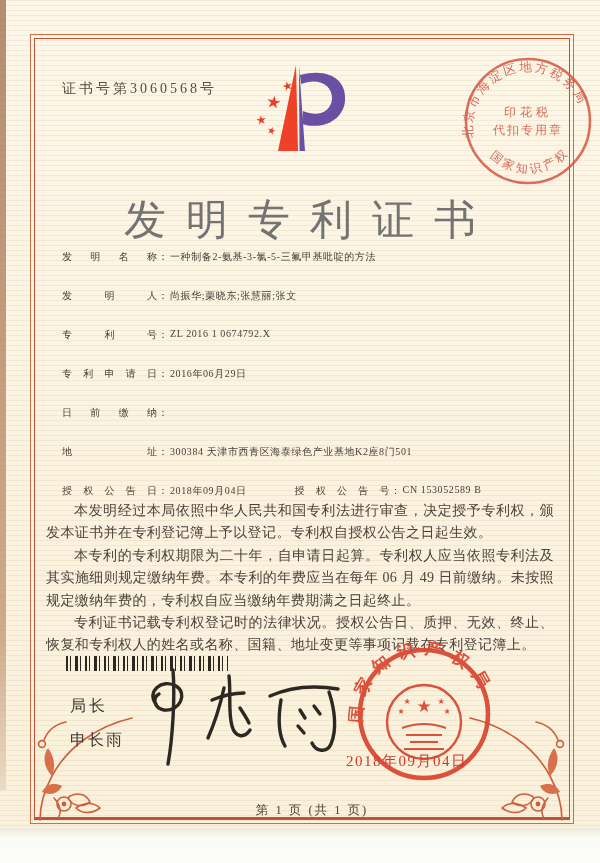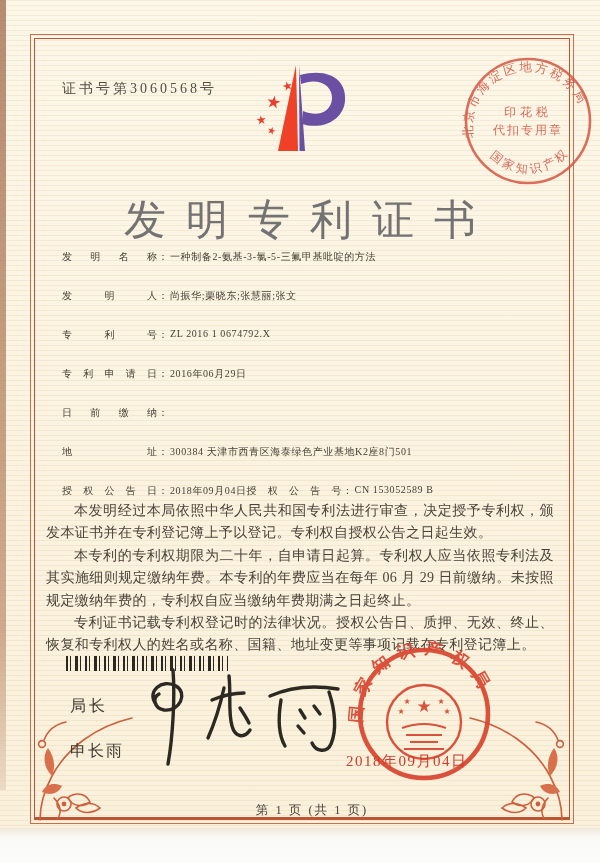--- a/index.html
+++ b/index.html
@@ -51,21 +51,21 @@
   
   .title{
     position:absolute;left:0;top:192px;width:600px;
     text-align:center;font-size:42px;color:#737373;
     letter-spacing:20px;text-indent:20px;font-weight:500;
   }
   
   .fields{position:absolute;left:62px;top:250px;width:482px;font-size:10px;color:#464036;}
   .frow{height:39px;display:flex;align-items:flex-start;}
   .fpair{display:flex;}
-  .fpair.second{}
+  .fpair.second{margin-left:48px;}
   .flabel{display:inline-block;width:96px;text-align:justify;text-align-last:justify;letter-spacing:1px;}
   .fcolon{margin:0 2px 0 0;}
   .fvalue{letter-spacing:0.6px;}
   
   .body-text{
     position:absolute;left:46px;top:500px;width:508px;
     font-size:14px;line-height:22.4px;color:#4a433a;
     text-align:justify;letter-spacing:0.4px;
   }
   .body-text p{margin:0;text-indent:2em;}
@@ -74,21 +74,21 @@
     position:absolute;left:66px;top:656px;width:162px;height:15px;
     background:repeating-linear-gradient(90deg,
       #2b2721 0 2px,transparent 2px 4px,
       #2b2721 4px 5px,transparent 5px 9px,
       #2b2721 9px 12px,transparent 12px 14px,
       #2b2721 14px 15px,transparent 15px 19px);
   }
   
   .signer{position:absolute;left:70px;top:696px;font-size:16px;color:#3f3931;}
   .signer .role{letter-spacing:3px;}
-  .signer .name{margin-top:24px;letter-spacing:2px;}
+  .signer .name{margin-top:13px;letter-spacing:2px;}
   .signature{position:absolute;left:128px;top:664px;width:220px;height:110px;}
   
   .official-seal{position:absolute;left:348px;top:640px;width:152px;height:152px;opacity:.92;}
   .seal-date{
     position:absolute;left:346px;top:752px;width:160px;
     font-size:15px;color:#cf3b2a;letter-spacing:1.5px;white-space:nowrap;
   }
   
   .footer{
     position:absolute;left:0;top:802px;width:600px;text-align:center;
@@ -218,21 +218,21 @@
       <div class="fpair second">
         <span class="flabel">授权公告号</span>
           <span class="fcolon">：</span>
         <span class="fvalue">CN 153052589 B</span>
       </div>
     </div>
   </div>
 
   <div class="body-text">
     <p>本发明经过本局依照中华人民共和国专利法进行审查，决定授予专利权，颁发本证书并在专利登记簿上予以登记。专利权自授权公告之日起生效。</p>
-    <p>本专利的专利权期限为二十年，自申请日起算。专利权人应当依照专利法及其实施细则规定缴纳年费。本专利的年费应当在每年 06 月 29 日前缴纳。未按照规定缴纳年费的，专利权自应当缴纳年费期满之日起终止。</p>
+    <p>本专利的专利权期限为二十年，自申请日起算。专利权人应当依照专利法及其实施细则规定缴纳年费。本专利的年费应当在每年 06 月 49 日前缴纳。未按照规定缴纳年费的，专利权自应当缴纳年费期满之日起终止。</p>
     <p>专利证书记载专利权登记时的法律状况。授权公告日、质押、无效、终止、恢复和专利权人的姓名或名称、国籍、地址变更等事项记载在专利登记簿上。</p>
   </div>
 
   <div class="barcode"></div>
 
   <div class="signer">
     <div class="role">局长</div>
     <div class="name">申长雨</div>
   </div>
 

